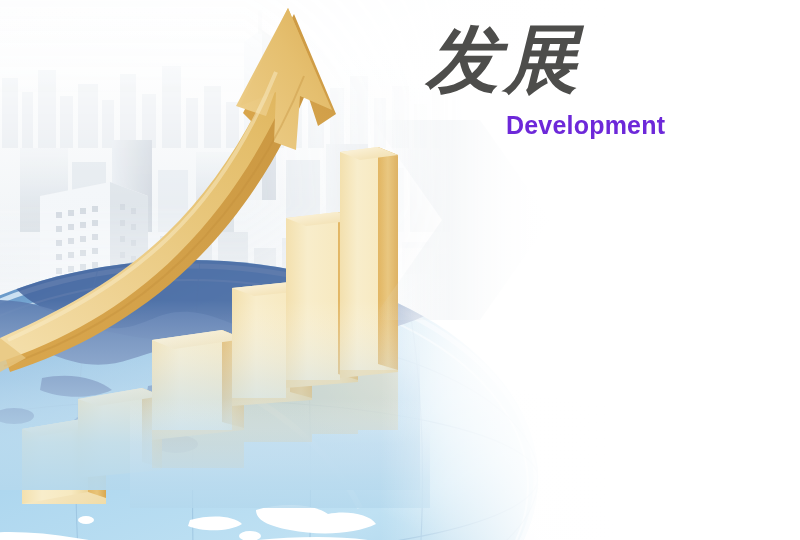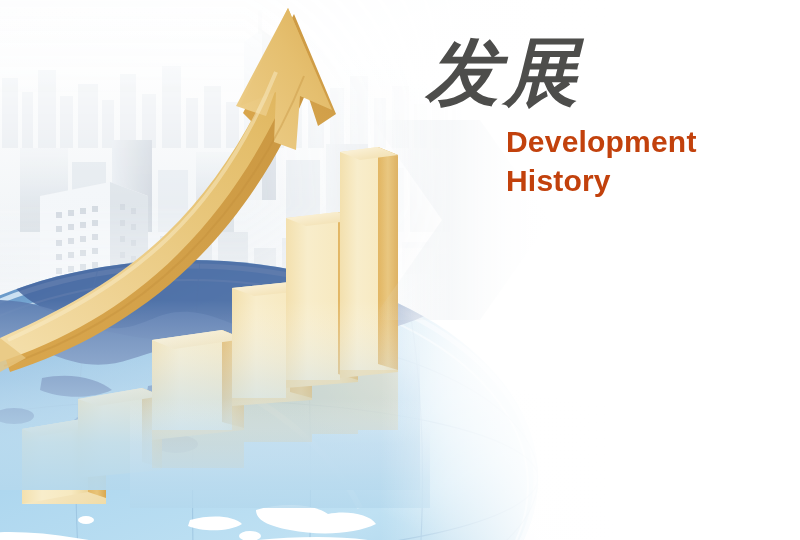--- a/index.html
+++ b/index.html
@@ -54,41 +54,41 @@
     background:linear-gradient(90deg, rgba(255,255,255,0) 0%, rgba(255,255,255,.45) 16%, rgba(255,255,255,.93) 38%, #fff 56%, #fff 100%);
     pointer-events:none;
   }
   .chevron{
     position:absolute;left:372px;top:120px;width:190px;height:200px;
     pointer-events:none;opacity:.55;
   }
   .chevron svg{display:block;width:100%;height:100%;}
 
   
-  .textblock{position:absolute;left:424px;top:35px;width:340px;}
+  .textblock{position:absolute;left:424px;top:22px;width:340px;}
   .cn-line{
     display:block;
     color:#4d4d4b;
     font-family:"DejaVu Serif","Liberation Serif",serif;
     font-weight:700;
     font-size:74px;
     line-height:1.02;
     letter-spacing:4px;
     font-style:italic;
     text-shadow:0 1px 0 rgba(255,255,255,.6);
     white-space:nowrap;
   }
   .cn-1{margin-left:2px;}
   .cn-2{margin-left:60px;margin-top:-4px;}
   .en-line{
     display:block;
-    color:#c2410c;
+    color:#6d28d9;
     font-family:"Liberation Sans","DejaVu Sans",sans-serif;
     font-weight:700;
-    font-size:30px;
+    font-size:25px;
     line-height:1.30;
     letter-spacing:.2px;
     white-space:nowrap;
   }
   .en-wrap{margin-left:82px;margin-top:12px;}
 </style>
 </head>
 <body>
 
 <div id="stage">
@@ -451,17 +451,16 @@
       </defs>
       <polygon points="0,0 108,0 178,100 108,200 0,200 70,100" fill="url(#chevG)"></polygon>
     </svg>
   </div>
   <div class="right-veil"></div>
 
   <div class="textblock">
     <span class="cn-line cn-1">发展</span>
     <div class="en-wrap">
       <span class="en-line">Development</span>
-      <span class="en-line">History</span>
     </div>
   </div>
 
 </div>
 
 </body></html>

